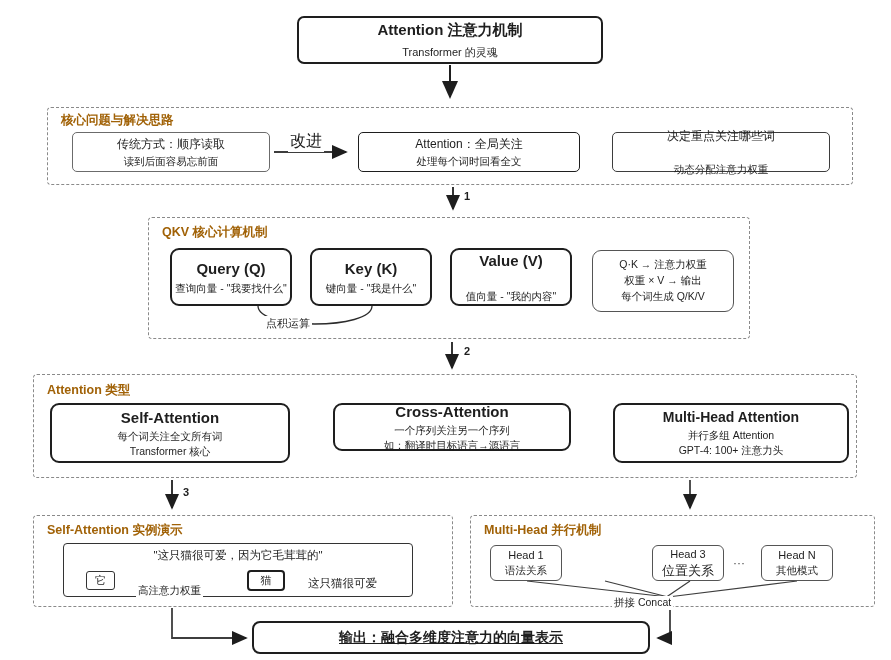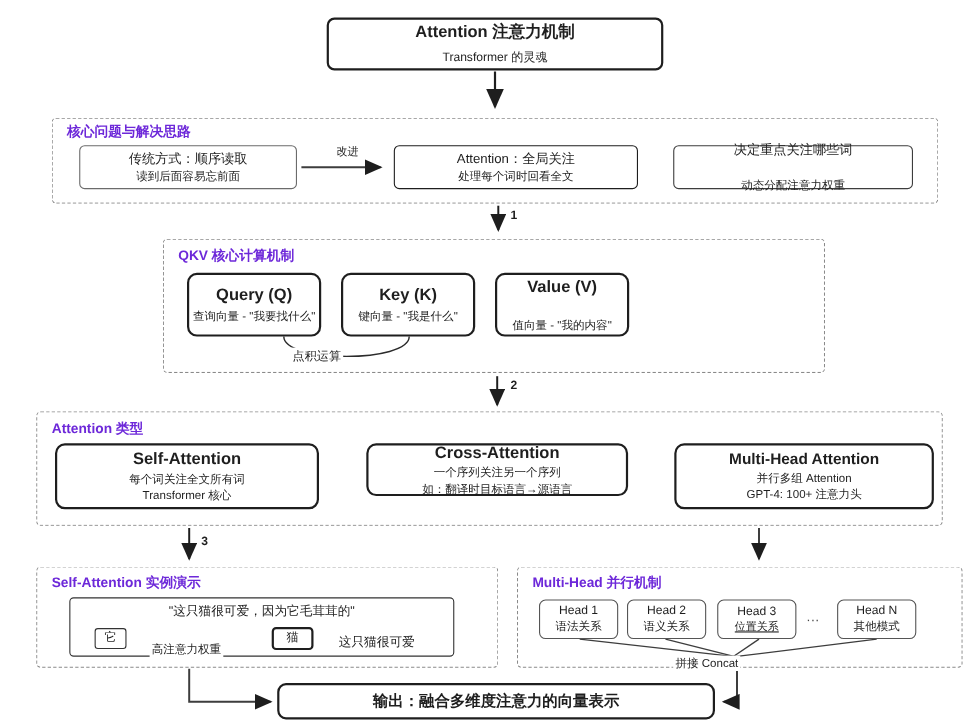--- a/index.html
+++ b/index.html
@@ -9,21 +9,21 @@
   }
   .abs{position:absolute;}
   .box{
     position:absolute;background:#fff;border:2px solid #1e1e1e;border-radius:7px;
     display:flex;flex-direction:column;align-items:center;justify-content:center;
     text-align:center;box-sizing:border-box;line-height:1.35;
   }
   .dashed{
     position:absolute;border:1.6px dashed #8a8a8a;border-radius:4px;box-sizing:border-box;background:transparent;
   }
-  .sec-label{position:absolute;font-weight:bold;font-size:12.5px;color:#6d28d9;white-space:nowrap;}
+  .sec-label{position:absolute;font-weight:bold;font-size:12.5px;color:#a16207;white-space:nowrap;}
   .t1{font-weight:bold;font-size:15px;}
   .t1s{font-weight:bold;font-size:14px;}
   .t2{font-size:11px;margin-top:5px;}
   .t3{font-size:10.5px;margin-top:1px;}
   .lbl{position:absolute;font-size:11.5px;color:#1e1e1e;white-space:nowrap;background:#fff;padding:0 2px;}
   .numlbl{position:absolute;font-size:11px;font-weight:bold;color:#1e1e1e;}
   svg.overlay{position:absolute;left:0;top:0;pointer-events:none;}
 </style>
 </head>
 <body>
@@ -69,21 +69,21 @@
   </div>
 
   <div class="dashed" style="left:47px;top:107px;width:806px;height:78px;"></div>
   <div class="sec-label" style="left:61px;top:112px;">核心问题与解决思路</div>
 
   <div class="box" style="left:72px;top:132px;width:198px;height:40px;border:1.6px solid #6b6b6b;border-radius:5px;">
     <div style="font-size:12px;">传统方式：顺序读取</div>
     <div class="t3">读到后面容易忘前面</div>
   </div>
 
-  <div class="lbl" style="left:304px;top:131px;font-size:10px;">改进</div>
+  <div class="lbl" style="left:288px;top:131px;font-size:16px;">改进</div>
 
   <div class="box" style="left:358px;top:132px;width:222px;height:40px;border-width:1.8px;border-radius:5px;">
     <div style="font-size:12px;">Attention：全局关注</div>
     <div class="t3">处理每个词时回看全文</div>
   </div>
 
   <div class="box" style="left:612px;top:132px;width:218px;height:40px;border:1.6px solid #3d3d3d;border-radius:5px;gap:16px;">
     <div style="font-size:12px;">决定重点关注哪些词</div>
     <div class="t3">动态分配注意力权重</div>
   </div>
@@ -101,20 +101,25 @@
   <div class="box" style="left:310px;top:248px;width:122px;height:58px;border-radius:9px;">
     <div class="t1">Key (K)</div>
     <div class="t3">键向量 - "我是什么"</div>
   </div>
 
   <div class="box" style="left:450px;top:248px;width:122px;height:58px;border-radius:9px;gap:16px;">
     <div class="t1">Value (V)</div>
     <div class="t3">值向量 - "我的内容"</div>
   </div>
 
+  <div class="box" style="left:592px;top:250px;width:142px;height:62px;border:1.3px solid #555;border-radius:9px;line-height:1.5;">
+    <div style="font-size:10.5px;">Q·K → 注意力权重</div>
+    <div style="font-size:10.5px;">权重 × V → 输出</div>
+    <div style="font-size:10.5px;">每个词生成 Q/K/V</div>
+  </div>
 
   <div class="lbl" style="left:264px;top:316px;font-size:11px;">点积运算</div>
 
   <div class="numlbl" style="left:464px;top:345px;">2</div>
 
   <div class="dashed" style="left:33px;top:374px;width:824px;height:104px;"></div>
   <div class="sec-label" style="left:47px;top:382px;">Attention 类型</div>
 
   <div class="box" style="left:50px;top:403px;width:240px;height:60px;border-width:2px;border-radius:9px;">
     <div class="t1">Self-Attention</div>
@@ -155,33 +160,29 @@
 
   <div class="abs" style="left:308px;top:576px;font-size:11.5px;">这只猫很可爱</div>
 
   <div class="dashed" style="left:470px;top:515px;width:405px;height:92px;"></div>
   <div class="sec-label" style="left:484px;top:522px;">Multi-Head 并行机制</div>
 
   <div class="box" style="left:490px;top:545px;width:72px;height:36px;border:1.2px solid #555;border-radius:6px;">
     <div style="font-size:11px;">Head 1</div>
     <div style="font-size:10.5px;">语法关系</div>
   </div>
-  <div class="box" style="left:570px;top:545px;width:72px;height:36px;border:1.2px solid #555;border-radius:6px;">
-    <div style="font-size:11px;">Head 2</div>
-    <div style="font-size:10.5px;">语义关系</div>
-  </div>
   <div class="box" style="left:652px;top:545px;width:72px;height:36px;border:1.2px solid #555;border-radius:6px;">
     <div style="font-size:11px;">Head 3</div>
-    <div style="font-size:10px;text-decoration:underline;">位置关系</div>
+    <div style="font-size:13px;">位置关系</div>
   </div>
   <div class="abs" style="left:733px;top:556px;font-size:12px;color:#444;">···</div>
   <div class="box" style="left:761px;top:545px;width:72px;height:36px;border:1.2px solid #555;border-radius:6px;">
     <div style="font-size:11px;">Head N</div>
     <div style="font-size:10.5px;">其他模式</div>
   </div>
 
   <div class="lbl" style="left:612px;top:596px;font-size:10.5px;">拼接 Concat</div>
 
-  <div class="box" style="left:252px;top:621px;width:398px;height:33px;border-width:2.4px;border-radius:8px;">
+  <div class="box" style="left:252px;top:621px;width:398px;height:33px;border-width:2.4px;border-radius:8px;text-decoration:underline;">
     <div style="font-weight:bold;font-size:14px;">输出：融合多维度注意力的向量表示</div>
   </div>
 
 </div>
 
 </body></html>

